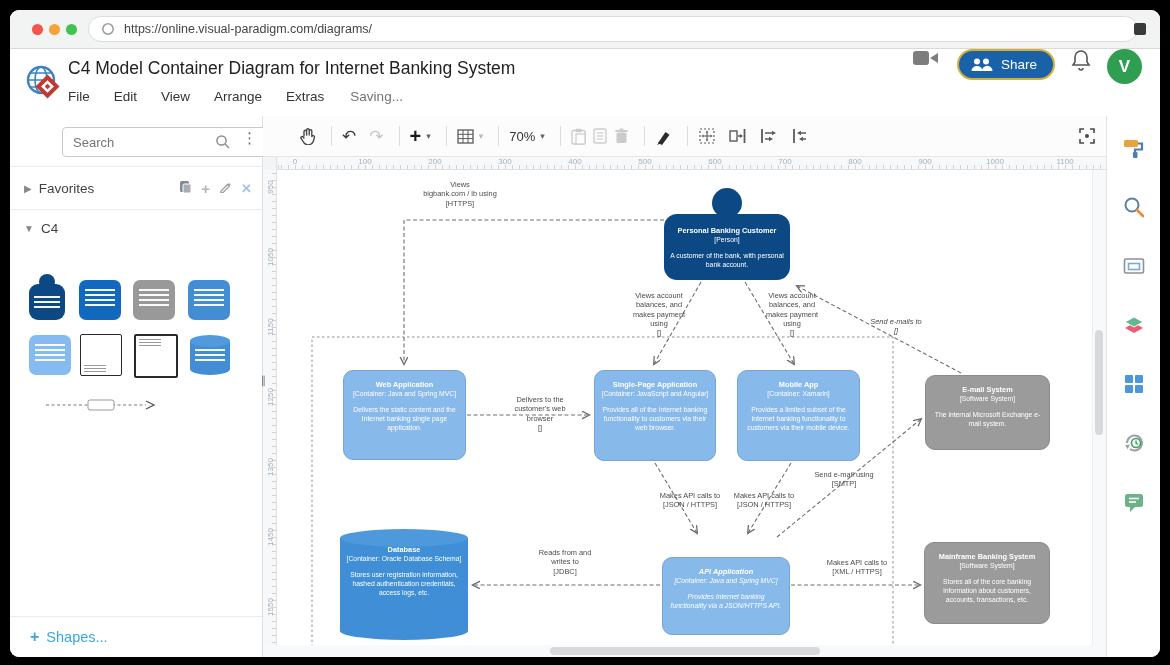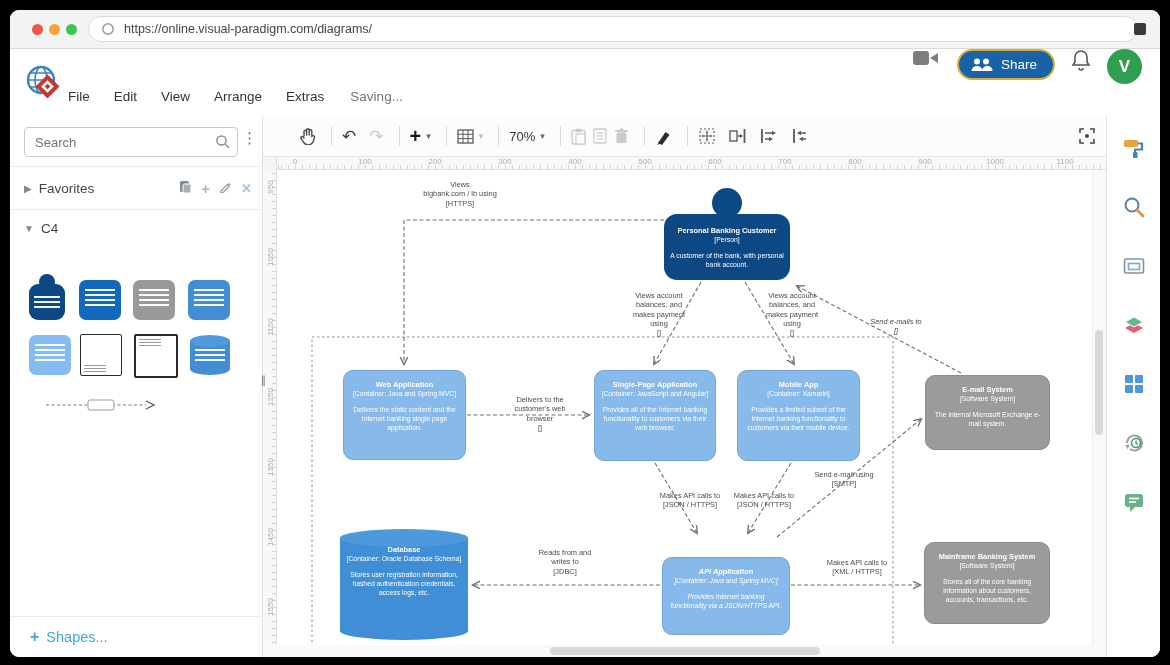--- a/index.html
+++ b/index.html
@@ -30,21 +30,21 @@
   .bell-btn{margin-right:16px;display:flex;}
   .avatar{width:35px;height:35px;border-radius:50%;background:#2f9e50;color:#fff;font-size:17px;font-weight:bold;display:flex;align-items:center;justify-content:center;}
 
   
   .main{position:absolute;top:106px;left:0;right:0;bottom:0;display:flex;}
   .sidebar{width:252px;border-right:1px solid #e0e0e0;position:relative;background:#fff;flex:none;}
   .center{flex:1;display:flex;flex-direction:column;min-width:0;position:relative;}
   .rail{width:54px;border-left:1px solid #e3e3e3;background:#fff;flex:none;display:flex;flex-direction:column;align-items:center;padding-top:20px;gap:31px;box-sizing:border-box;}
 
   
-  .search-row{position:relative;height:50px;}
+  .search-row{position:relative;height:50px;margin-left:38px;}
   .search-input{position:absolute;left:14px;top:11px;width:214px;height:30px;border:1px solid #c9c9c9;border-radius:4px;box-sizing:border-box;font-size:13px;color:#555;padding:0 28px 0 10px;outline:none;font-family:"Liberation Sans",sans-serif;}
   .search-mag{position:absolute;right:32px;top:18px;}
   .kebab{position:absolute;right:5px;top:14px;color:#666;font-size:15px;line-height:1;letter-spacing:0;}
   .sb-div{border-top:1px solid #ececec;}
   .sec-row{position:relative;height:42px;display:flex;align-items:center;padding-left:14px;font-size:13.5px;color:#444;}
   .sec-row .chev{font-size:10px;color:#888;margin-right:7px;}
   .fav-icons{position:absolute;right:10px;top:0;height:100%;display:flex;align-items:center;gap:9px;}
   .fav-icons .plus{color:#b5b5b5;font-size:15px;font-weight:bold;}
   .fav-icons .xx{color:#a9c4d8;font-size:13px;font-weight:bold;}
   .palette{position:relative;height:300px;}
@@ -138,20 +138,21 @@
         <circle cx="19" cy="19" r="13" fill="#fff" stroke="#3b82c4" stroke-width="2.4"></circle>
         <ellipse cx="19" cy="19" rx="6" ry="13" fill="none" stroke="#3b82c4" stroke-width="1.6"></ellipse>
         <line x1="6" y1="19" x2="32" y2="19" stroke="#3b82c4" stroke-width="1.6"></line>
         <line x1="8" y1="12" x2="30" y2="12" stroke="#3b82c4" stroke-width="1.3"></line>
         <line x1="8" y1="26" x2="30" y2="26" stroke="#3b82c4" stroke-width="1.3"></line>
         <rect x="17" y="17" width="17" height="17" transform="rotate(45 25.5 25.5)" fill="#c03a34"></rect>
         <rect x="21" y="21" width="9" height="9" transform="rotate(45 25.5 25.5)" fill="#fff"></rect>
         <rect x="23.5" y="23.5" width="4" height="4" transform="rotate(45 25.5 25.5)" fill="#c03a34"></rect>
       </svg>
     </span>
+    <div class="doc-title">C4 Model Container Diagram for Internet Banking System</div>
     <div class="menubar">
       <span class="m">File</span>
       <span class="m">Edit</span>
       <span class="m">View</span>
       <span class="m">Arrange</span>
       <span class="m">Extras</span>
       <span class="saving">Saving...</span>
     </div>
     <div class="hdr-right">
       <span class="cam-btn">

